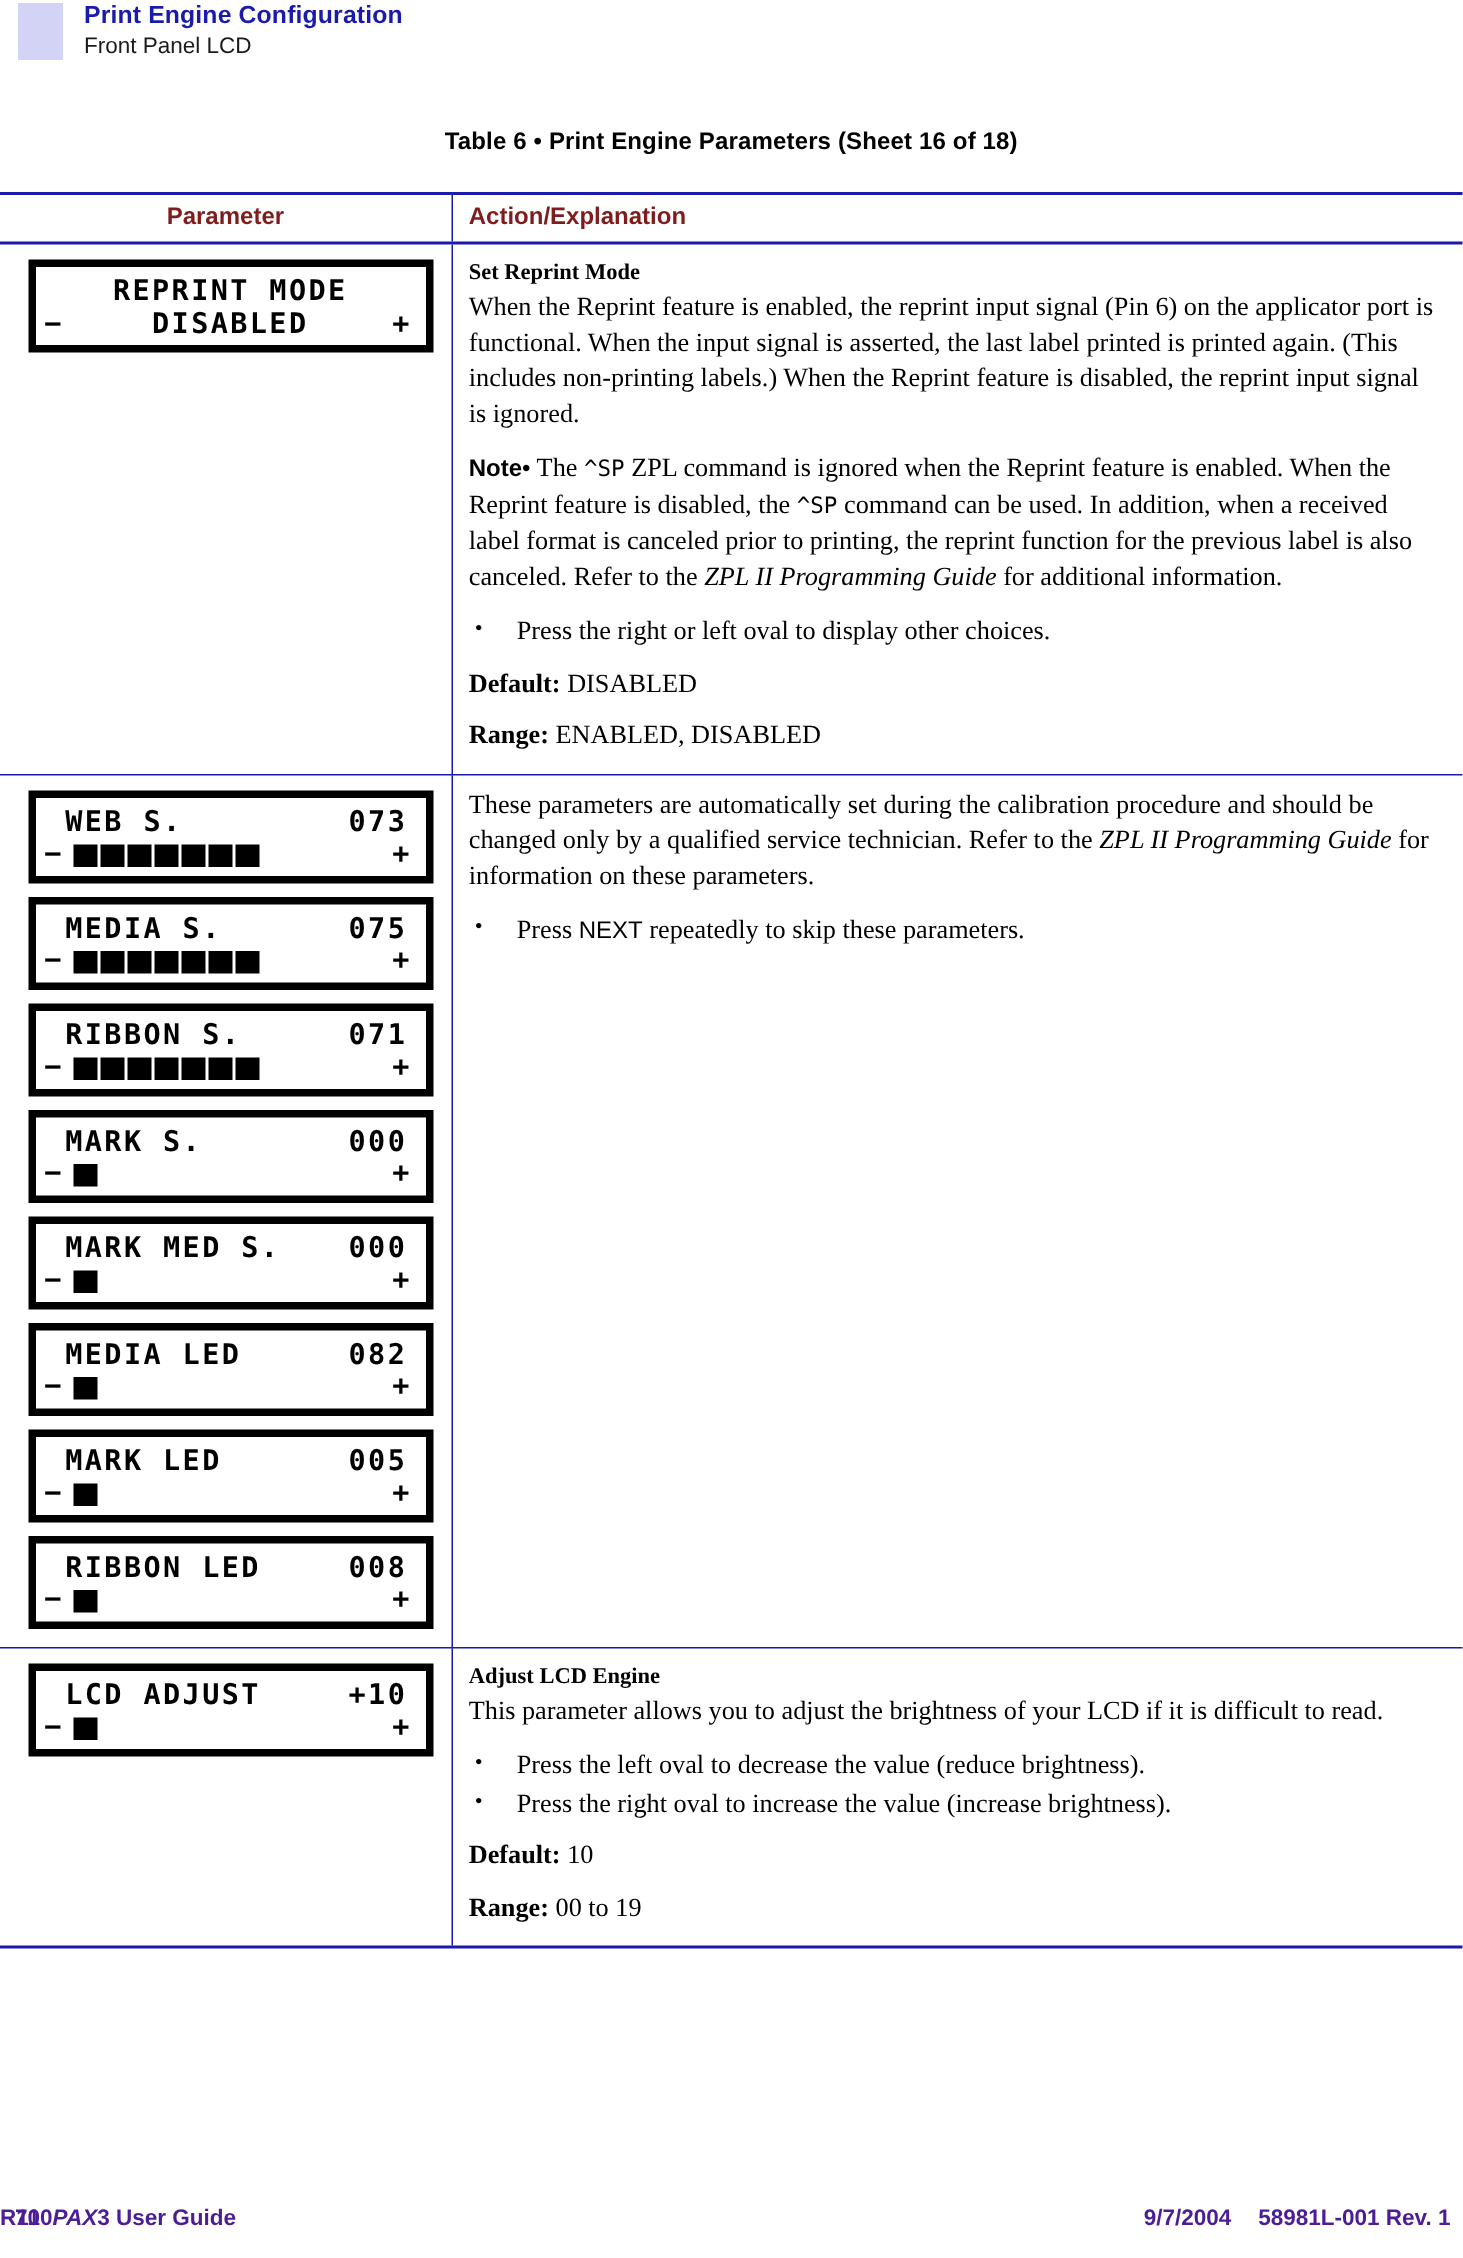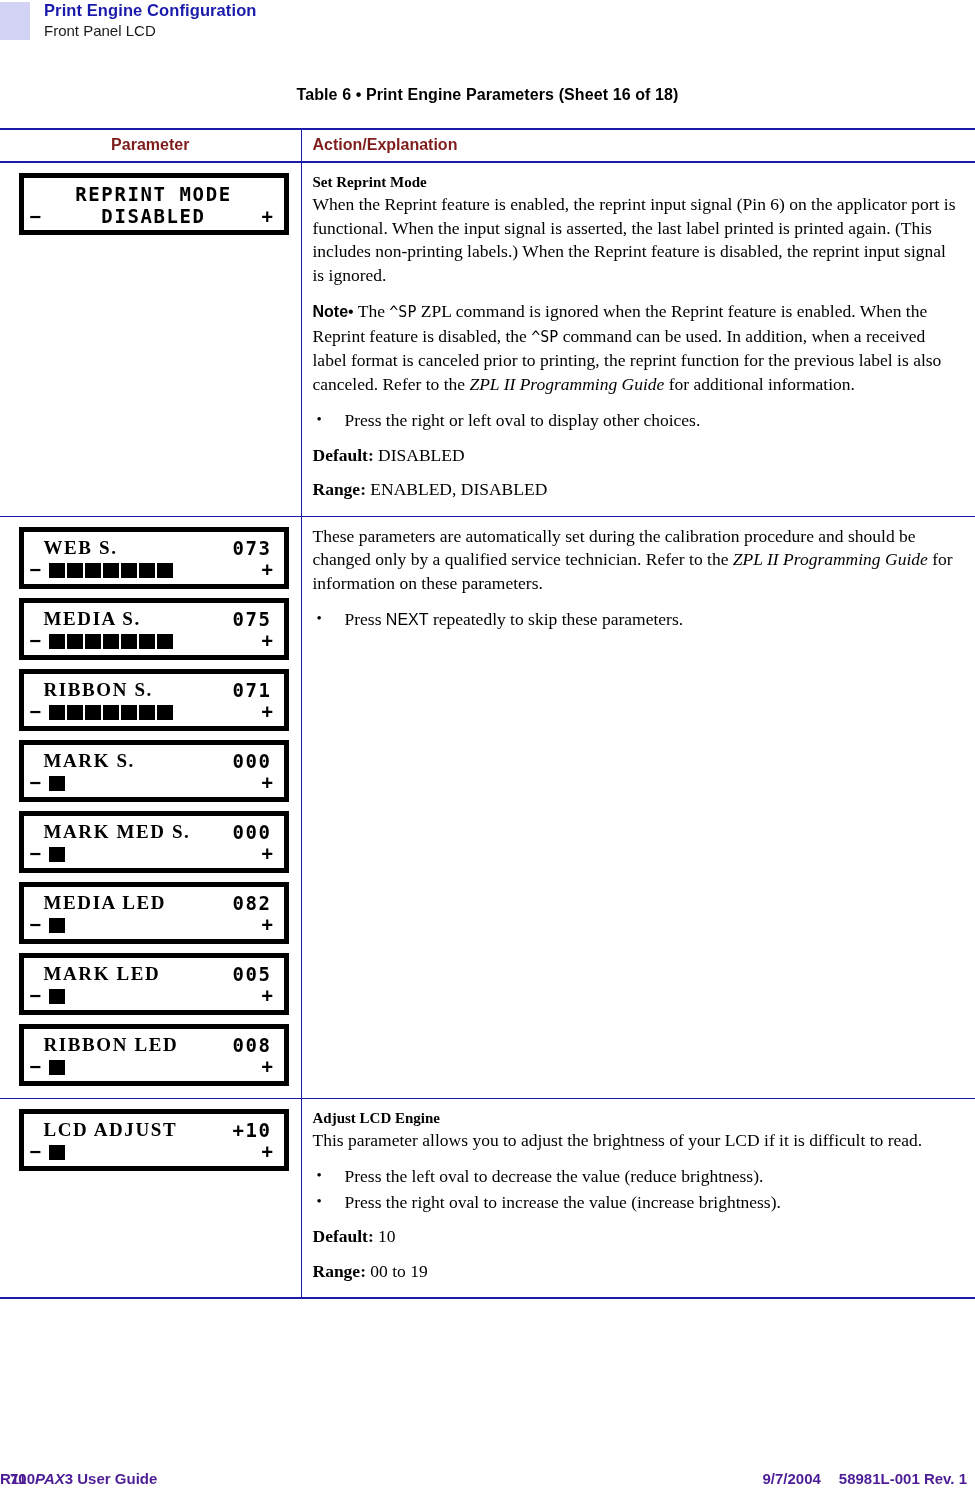--- a/index.html
+++ b/index.html
@@ -13,21 +13,21 @@
     position: relative;
     font-family: "Liberation Serif", "DejaVu Serif", serif;
     color: #000000;
     overflow: hidden;
   }
 
   
   #page-header {
     position: absolute;
     top: 0;
-    left: 0;
+    left: 12px;
     width: 773px;
     height: 52px;
   }
   .header-tab {
     position: absolute;
     left: 0;
     top: 2px;
     width: 30px;
     height: 38px;
     background: #d3d3f5;
@@ -146,21 +146,21 @@
     font-size: 19px;
     letter-spacing: 1.6px;
     font-weight: bold;
     color: #000000;
     white-space: pre;
   }
   .lcd-line1.split {
     justify-content: flex-start;
     padding-left: 20px;
   }
-  .lcd-l1-label { white-space: pre; font-family: Liberation Serif, serif; }
+  .lcd-l1-label { white-space: pre; }
   .lcd-l1-value {
     position: absolute;
     right: 12px;
     white-space: pre;
   }
   .lcd-line2 {
     position: absolute;
     left: 0; right: 0;
     top: 26px;
     height: 24px;

